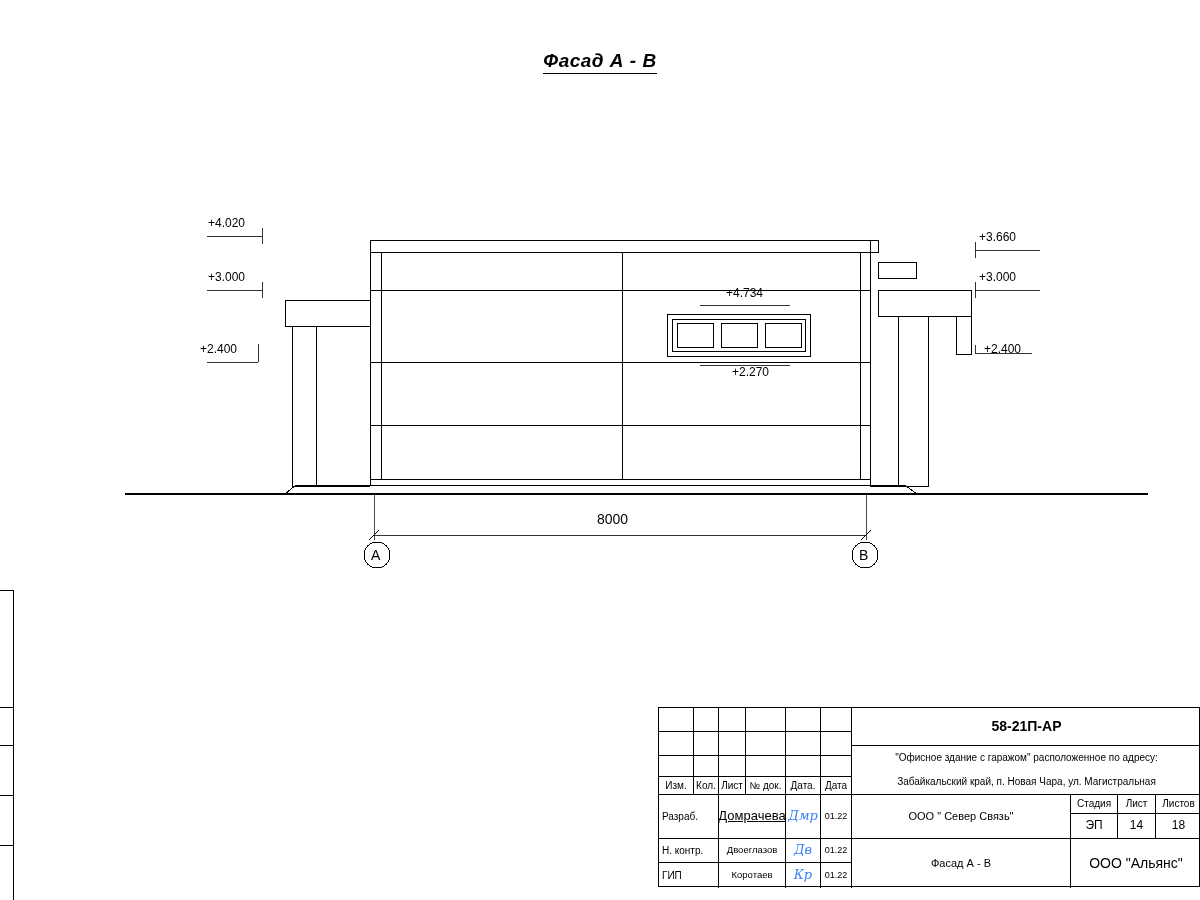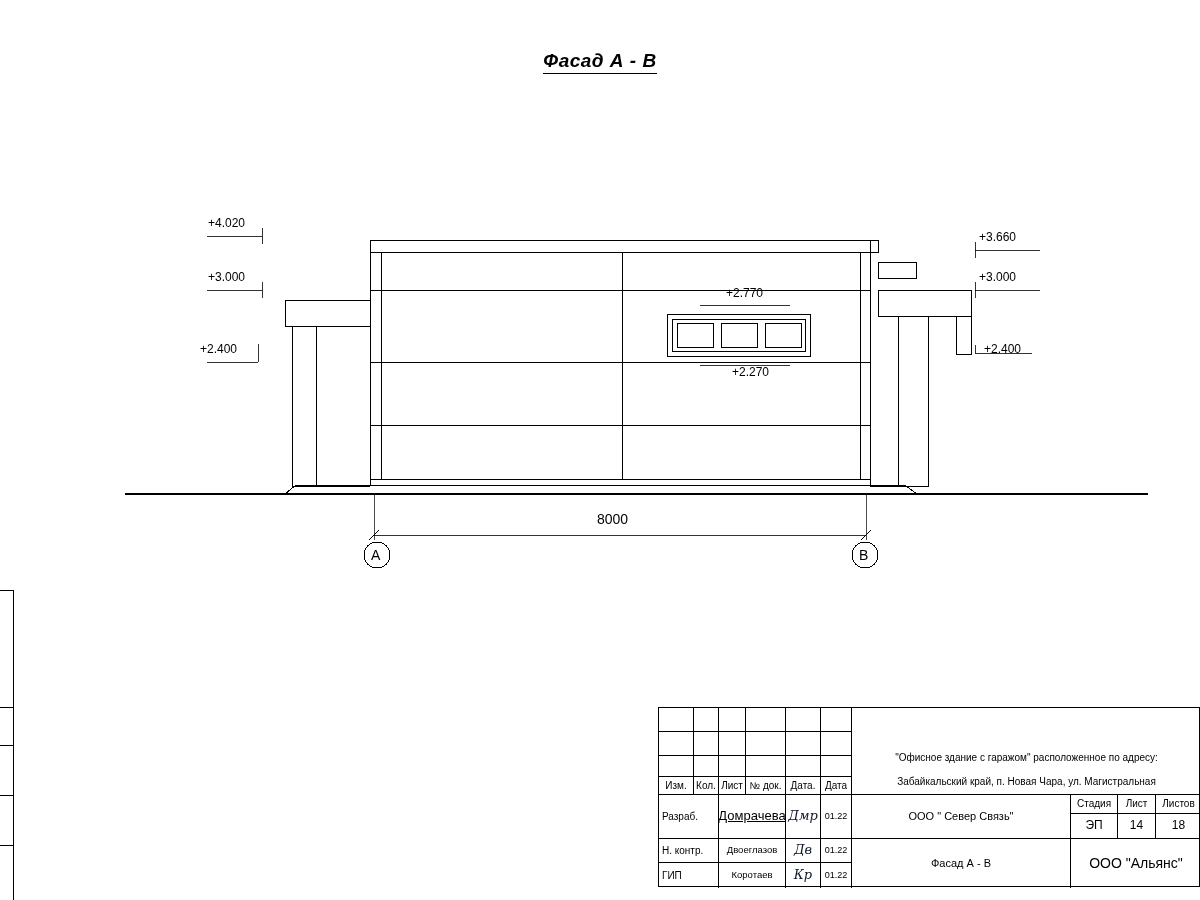--- a/index.html
+++ b/index.html
@@ -86,21 +86,21 @@
   }
   .stamp .nb-r { border-right: none; }
   .stamp .nb-b { border-bottom: none; }
   .stamp .left { justify-content: flex-start; padding-left: 3px; }
   .big { font-size: 14px; }
   .mid { font-size: 12px; }
   .sign {
     font-family: "DejaVu Serif", serif;
     font-style: italic;
     font-size: 13px;
-    color: #0f172a;
+    color: #3b82f6;
   }
 </style>
 </head>
 <body>
 
 <div class="sheet">
 
   <div class="margin-line" style="left:0px; top:590px; width:14px; height:1px;"></div>
   <div class="margin-line" style="left:13px; top:590px; width:1px; height:310px;"></div>
   <div class="margin-line" style="left:0px; top:707px; width:14px; height:1px;"></div>
@@ -178,21 +178,21 @@
   </svg>
 
   <div class="lbl" style="left:208px; top:216px;">+4.020</div>
   <div class="lbl" style="left:208px; top:270px;">+3.000</div>
   <div class="lbl" style="left:200px; top:342px;">+2.400</div>
 
   <div class="lbl" style="left:979px; top:230px;text-align:center;">+3.660</div>
   <div class="lbl" style="left:979px; top:270px;">+3.000</div>
   <div class="lbl" style="left:984px; top:342px;">+2.400</div>
 
-  <div class="lbl" style="left:726px; top:286px;">+2.770</div>
+  <div class="lbl" style="left:726px; top:286px;">+4.734</div>
   <div class="lbl" style="left:732px; top:365px;">+2.270</div>
 
   <div class="lbl" style="left:597px; top:511px; font-size:14px;">8000</div>
   <div class="lbl" style="left:371px; top:547px; font-size:14px;">А</div>
   <div class="lbl" style="left:859px; top:547px; font-size:14px;">В</div>
 
   <div class="stamp">
 
     <div class="cell" style="left:0;   top:0;  width:35px; height:24px;"></div>
     <div class="cell" style="left:35px; top:0;  width:25px; height:24px;"></div>
@@ -230,20 +230,21 @@
     <div class="cell left" style="left:0;   top:131px; width:60px; height:24px;">Н. контр.</div>
     <div class="cell" style="left:60px; top:131px; width:67px; height:24px; font-size:9.5px;">Двоеглазов</div>
     <div class="cell sign" style="left:127px;top:131px; width:35px; height:24px;">Дв</div>
     <div class="cell" style="left:162px;top:131px; width:31px; height:24px; font-size:9px;">01.22</div>
 
     <div class="cell left nb-b" style="left:0;   top:155px; width:60px; height:25px;">ГИП</div>
     <div class="cell nb-b" style="left:60px; top:155px; width:67px; height:25px; font-size:9.5px;">Коротаев</div>
     <div class="cell sign nb-b" style="left:127px;top:155px; width:35px; height:25px;">Кр</div>
     <div class="cell nb-b" style="left:162px;top:155px; width:31px; height:25px; font-size:9px;">01.22</div>
 
+    <div class="cell big nb-r" style="left:193px; top:0; width:349px; height:38px; font-weight:600;">58-21П-АР</div>
 
     <div class="cell nb-r" style="left:193px; top:38px; width:349px; height:24px; font-size:10px; border-bottom:none;">"Офисное здание с гаражом" расположенное по адресу:</div>
     <div class="cell nb-r" style="left:193px; top:62px; width:349px; height:25px; font-size:10px;">Забайкальский край, п. Новая Чара, ул. Магистральная</div>
 
     <div class="cell" style="left:193px; top:87px; width:219px; height:44px; font-size:11px;">ООО " Север Связь"</div>
 
     <div class="cell" style="left:412px; top:87px; width:47px; height:19px; font-size:10px;">Стадия</div>
     <div class="cell" style="left:459px; top:87px; width:38px; height:19px; font-size:10px;">Лист</div>
     <div class="cell nb-r" style="left:497px; top:87px; width:45px; height:19px; font-size:10px;">Листов</div>
 

